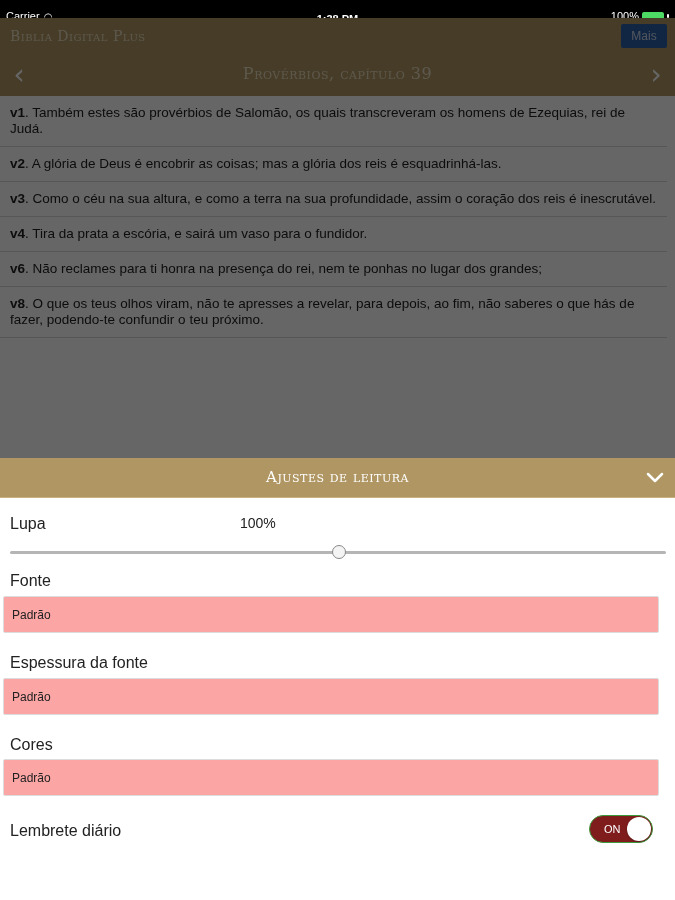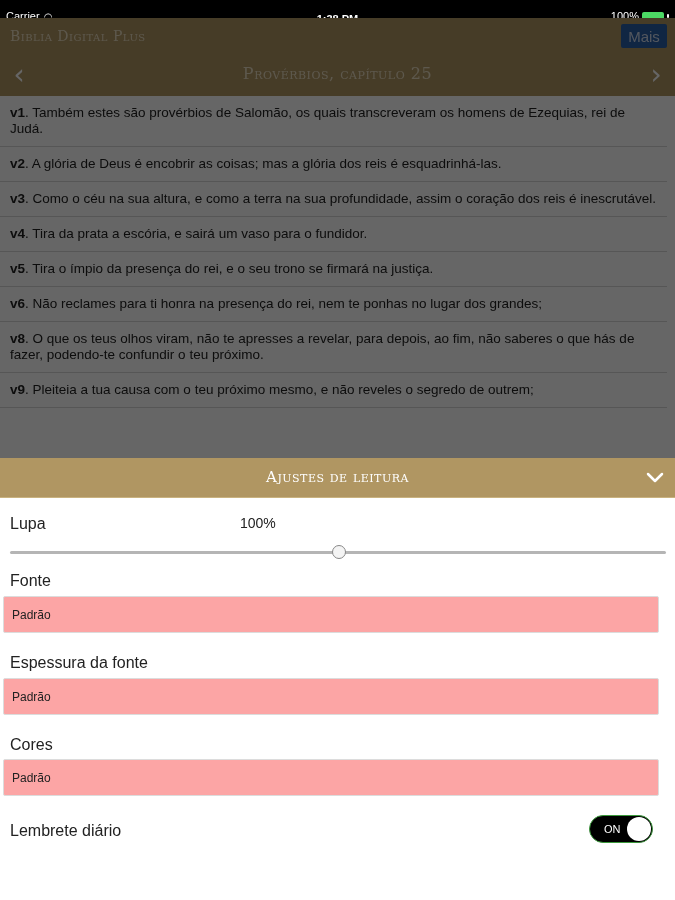--- a/index.html
+++ b/index.html
@@ -22,21 +22,21 @@
       position: absolute; top: 18px; left: 0; width: 675px; height: 78px;
       background: #b09662;
     }
     .app-title {
       position: absolute; left: 10px; top: 10px;
       font-family: "DejaVu Serif", serif; font-variant: small-caps;
       color: #e8dcc0; font-size: 14px; letter-spacing: 0.5px;
     }
     .mais-button {
       position: absolute; right: 8px; top: 6px; width: 46px; height: 24px;
-      background: #2a5fa8; color: #cdd8ea; font-size: 15px; border: none;
+      background: #2a5fa8; color: #cdd8ea; font-size: 12px; border: none;
       display: flex; align-items: center; justify-content: center; border-radius: 2px;
     }
     .nav-row { position: absolute; top: 40px; left: 0; width: 675px; height: 36px; }
     .chapter-title {
       position: absolute; left: 0; right: 0; top: 6px; text-align: center;
       font-family: "DejaVu Serif", serif; font-variant: small-caps;
       color: #e8dcc0; font-size: 16px; letter-spacing: 0.5px;
     }
     .nav-arrow {
       position: absolute; top: 2px; color: #fff; font-size: 28px; line-height: 30px;
@@ -89,21 +89,21 @@
     }
 
     .select-field {
       position: absolute; left: 3px; width: 656px; height: 37px;
       background: #fca5a5; border: 1px solid #dcdcdc; border-radius: 2px;
       font-size: 12px; color: #222; padding: 0 8px; display: flex; align-items: center;
     }
 
     .toggle {
       position: absolute; left: 589px; top: 357px; width: 64px; height: 28px;
-      border-radius: 14px; background: #000000; border: 1px solid #3c9a3c;
+      border-radius: 14px; background: #7f1d1d; border: 1px solid #3c9a3c;
     }
     .toggle-label {
       position: absolute; left: 14px; top: 7px; color: #fff; font-size: 11px;
     }
     .toggle-knob {
       position: absolute; right: 1px; top: 1px; width: 24px; height: 24px;
       border-radius: 50%; background: #fff; box-shadow: 0 1px 2px rgba(0,0,0,0.3);
     }
     .bottom-line { position: absolute; bottom: 0; left: 0; width: 675px; height: 2px; background: #d8d8d8; }
   </style>
@@ -121,34 +121,32 @@
     <span class="battery"></span>
     <span class="battery-tip"></span>
   </div>
 </div>
 
 <div class="app-header">
   <div class="app-title">Biblia Digital Plus</div>
   <button class="mais-button">Mais</button>
   <div class="nav-row">
     <span class="nav-arrow nav-prev">‹</span>
-    <div class="chapter-title">Provérbios, capítulo 25</div>
+    <div class="chapter-title">Provérbios, capítulo 39</div>
     <span class="nav-arrow nav-next">›</span>
   </div>
 </div>
 
 <div class="verses">
   <div class="verse"><span class="verse-num">v1</span><span>. Também estes são provérbios de Salomão, os quais transcreveram os homens de Ezequias, rei de Judá.</span></div>
   <div class="verse"><span class="verse-num">v2</span><span>. A glória de Deus é encobrir as coisas; mas a glória dos reis é esquadrinhá-las.</span></div>
   <div class="verse"><span class="verse-num">v3</span><span>. Como o céu na sua altura, e como a terra na sua profundidade, assim o coração dos reis é inescrutável.</span></div>
   <div class="verse"><span class="verse-num">v4</span><span>. Tira da prata a escória, e sairá um vaso para o fundidor.</span></div>
-  <div class="verse"><span class="verse-num">v5</span><span>. Tira o ímpio da presença do rei, e o seu trono se firmará na justiça.</span></div>
   <div class="verse"><span class="verse-num">v6</span><span>. Não reclames para ti honra na presença do rei, nem te ponhas no lugar dos grandes;</span></div>
   <div class="verse"><span class="verse-num">v8</span><span>. O que os teus olhos viram, não te apresses a revelar, para depois, ao fim, não saberes o que hás de fazer, podendo-te confundir o teu próximo.</span></div>
-  <div class="verse"><span class="verse-num">v9</span><span>. Pleiteia a tua causa com o teu próximo mesmo, e não reveles o segredo de outrem;</span></div>
 </div>
 
 <div class="overlay"></div>
 
 <div class="settings-panel">
   <div class="settings-header">
     <div class="settings-title">Ajustes de leitura</div>
     <svg class="collapse-icon" viewBox="0 0 20 20">
       <polyline points="3,7 10,14 17,7" fill="none" stroke="#fff" stroke-width="2.5" stroke-linecap="round" stroke-linejoin="round"></polyline>
     </svg>

